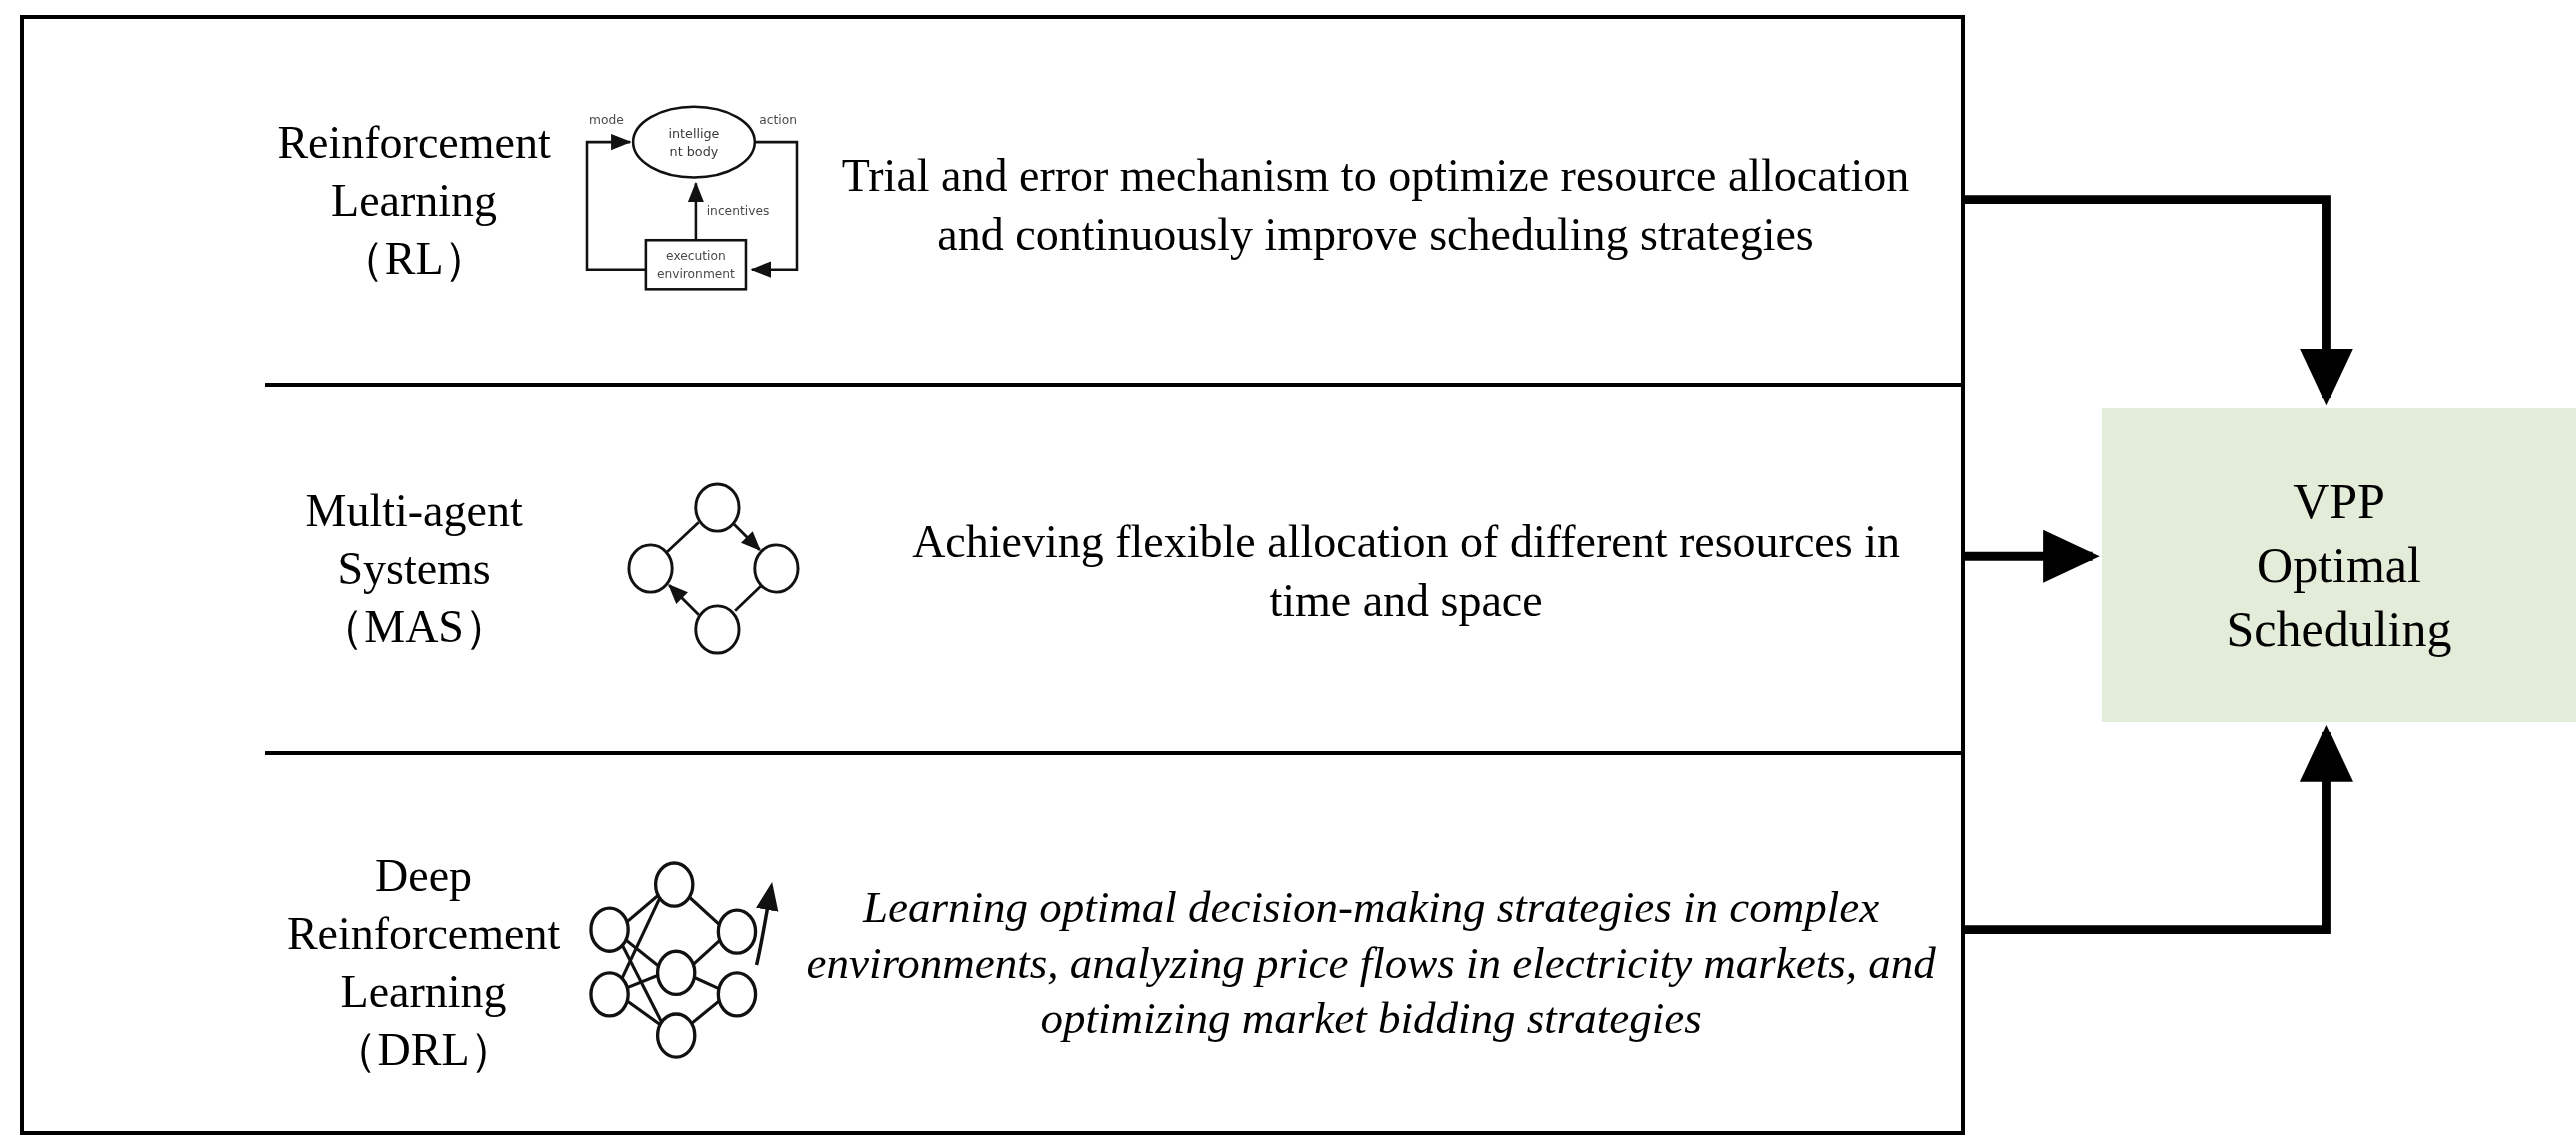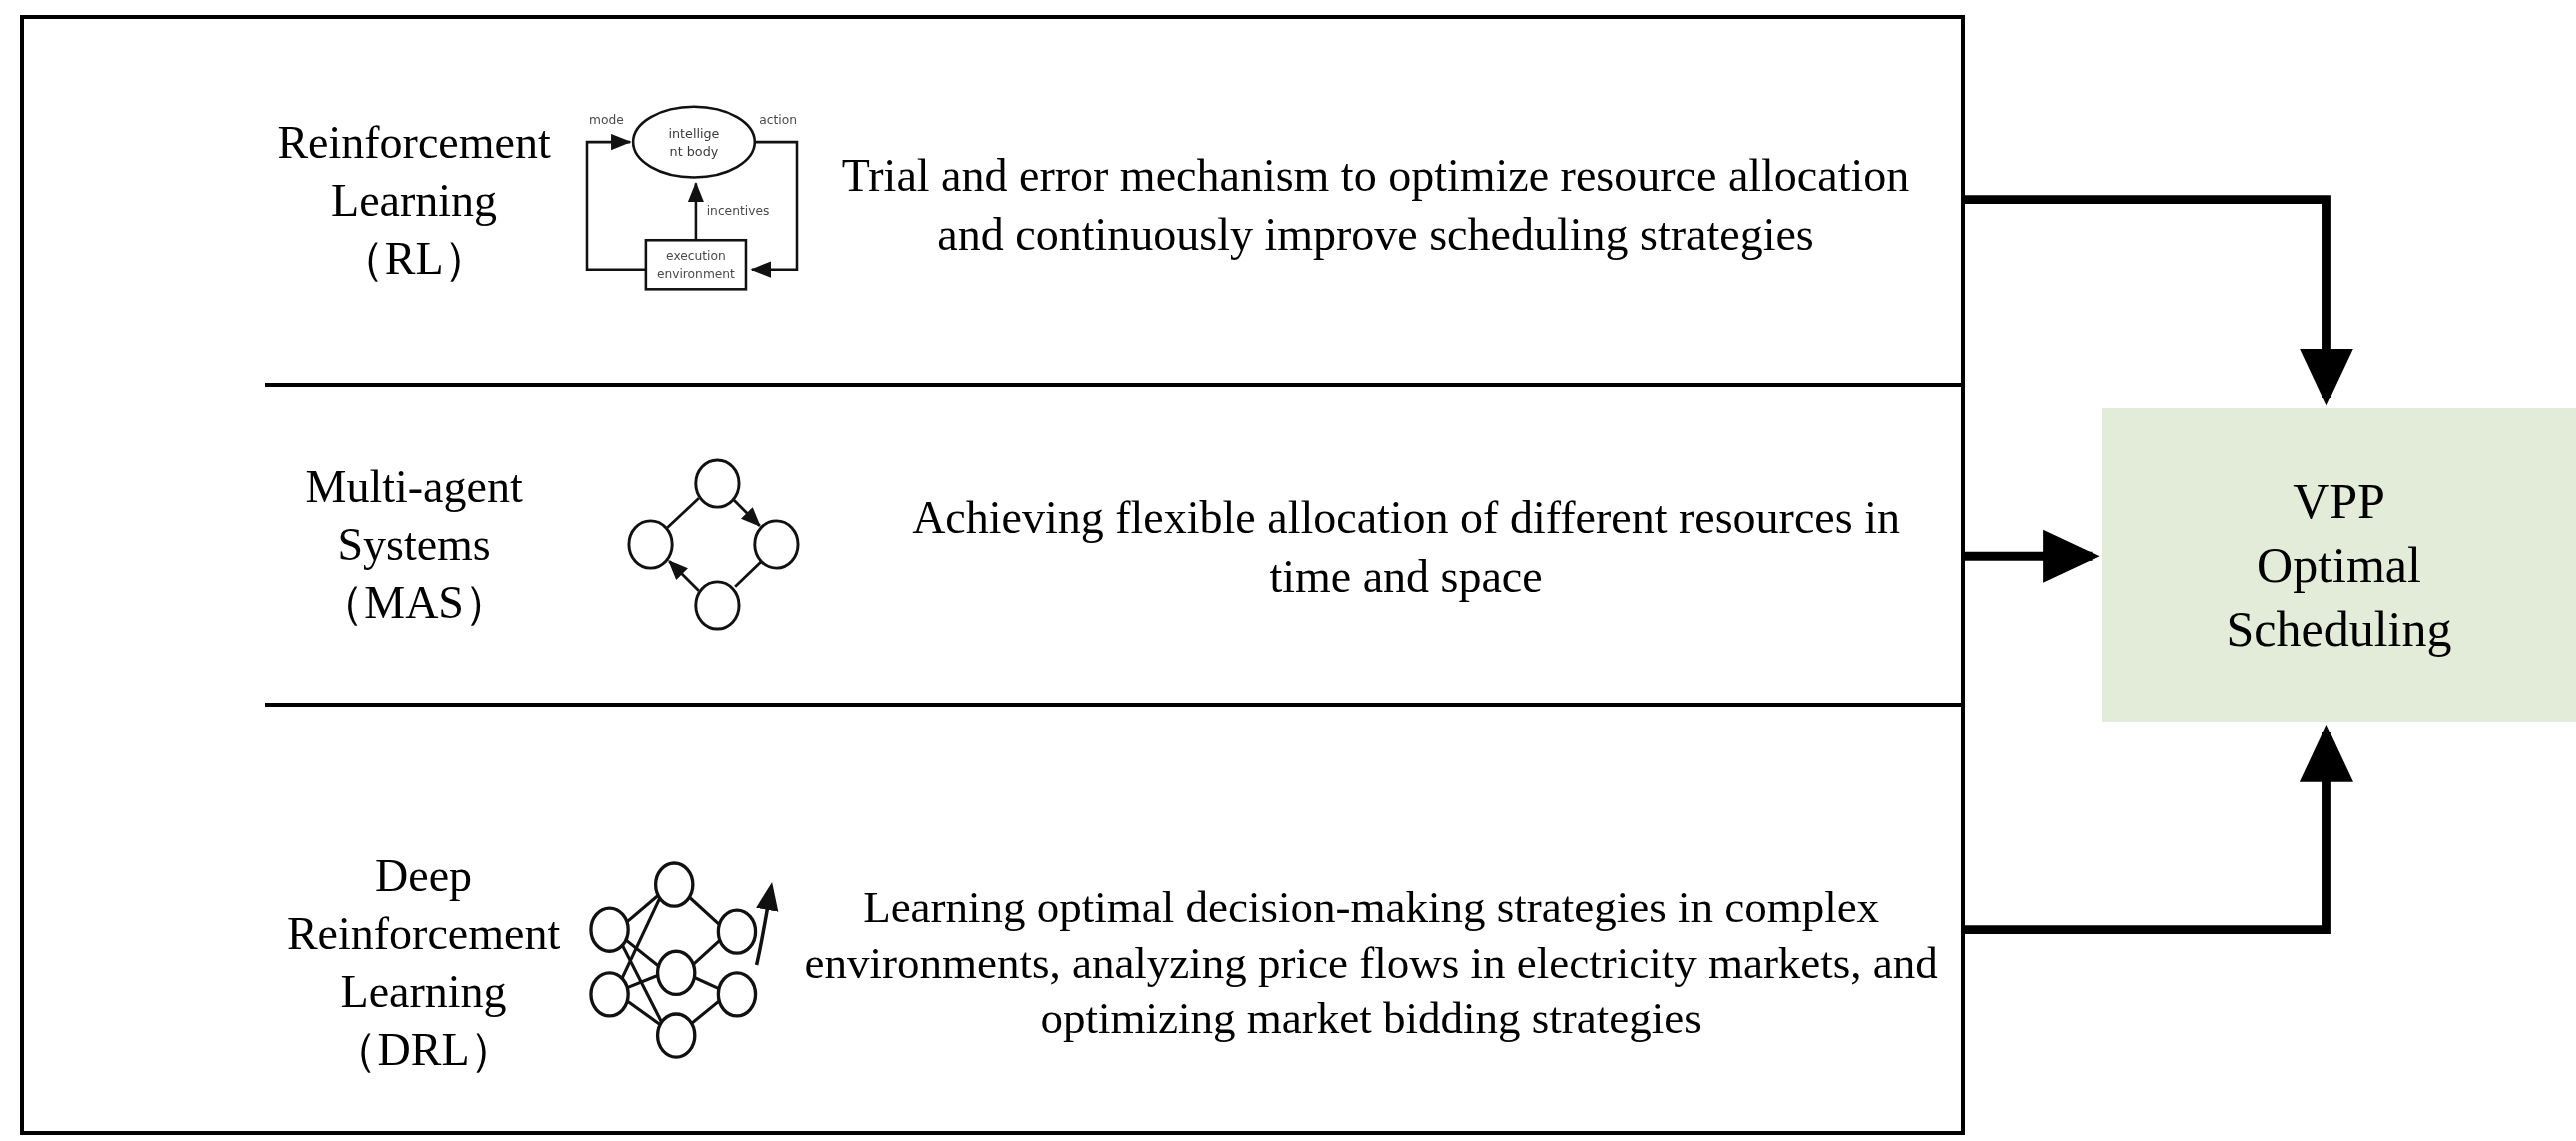--- a/index.html
+++ b/index.html
@@ -63,21 +63,21 @@
   }
   .tech-row {
     position: absolute;
     left: 0;
     width: 100%;
     box-sizing: border-box;
     display: flex;
     align-items: center;
   }
   .row-1 { top: 0px;   height: 368px; border-bottom: 4.9px solid #000; }
-  .row-2 { top: 368px; height: 320px; border-bottom: 4.9px solid #000; gap: 28px; }
+  .row-2 { top: 368px; height: 368px; border-bottom: 4.9px solid #000; gap: 28px; }
   .row-3 { top: 758px; height: 373px; }
 
   .tech-name {
     flex: 0 0 295px;
     text-align: center;
     font-size: 46px;
     line-height: 1.26;
     white-space: pre-line;
     padding-left: 2px;
   }
@@ -93,21 +93,21 @@
     font-size: 46px;
     line-height: 1.28;
     padding: 0 13.8px 0 3.9px;
   }
   .row-1 .tech-name { flex-basis: 295px; }
   .row-1 .tech-icon { flex-basis: 260px; }
   .row-2 .tech-name { flex-basis: 295px; }
   .row-2 .tech-icon { flex-basis: 246px; }
   .row-3 .tech-name { flex-basis: 314px; }
   .row-3 .tech-icon { flex-basis: 211px; }
-  .row-3 .tech-desc { font-size: 45px; line-height: 1.23; }
+  .row-3 .tech-desc { font-size: 45px; line-height: 1.23; font-style: italic; }
   .row-2 .tech-desc { padding-right: 16px; margin-top: 7px; }
   .row-1 .tech-desc { padding-right: 35px; margin-top: 11px; }
 
   
   .vpp-box {
     position: absolute;
     left: 2102px;
     top: 408px;
     width: 474px;
     height: 314px;

